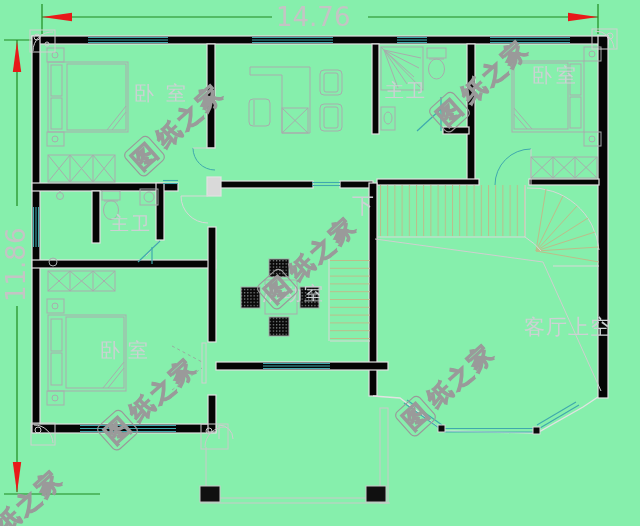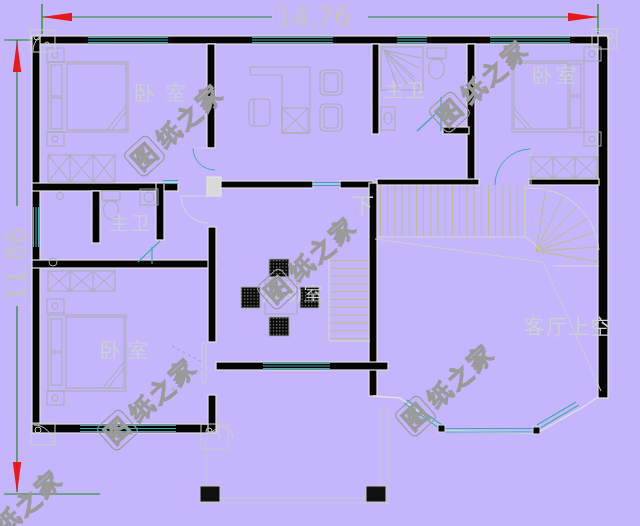--- a/index.html
+++ b/index.html
@@ -1,16 +1,16 @@
 <!DOCTYPE html>
 <html><head>
 <meta charset="utf-8">
 <style>
   html,body{margin:0;padding:0;background:#000;}
-  .canvas{position:relative;width:640px;height:526px;background:#c4b5fd;overflow:hidden;}
+  .canvas{position:relative;width:640px;height:526px;background:#86efac;overflow:hidden;}
   svg{position:absolute;left:0;top:0;}
   svg text{font-family:"DejaVu Sans",sans-serif;}
   .roomlabel{fill:#ccd1d3;}
   .dimtext{fill:#c4c4c4;}
   .wm-text{fill:#0c0c0c;fill-opacity:.25;stroke:#9a9a9a;stroke-width:1.1;font-weight:bold;}
 </style>
 </head>
 <body>
 
 <div class="canvas">

